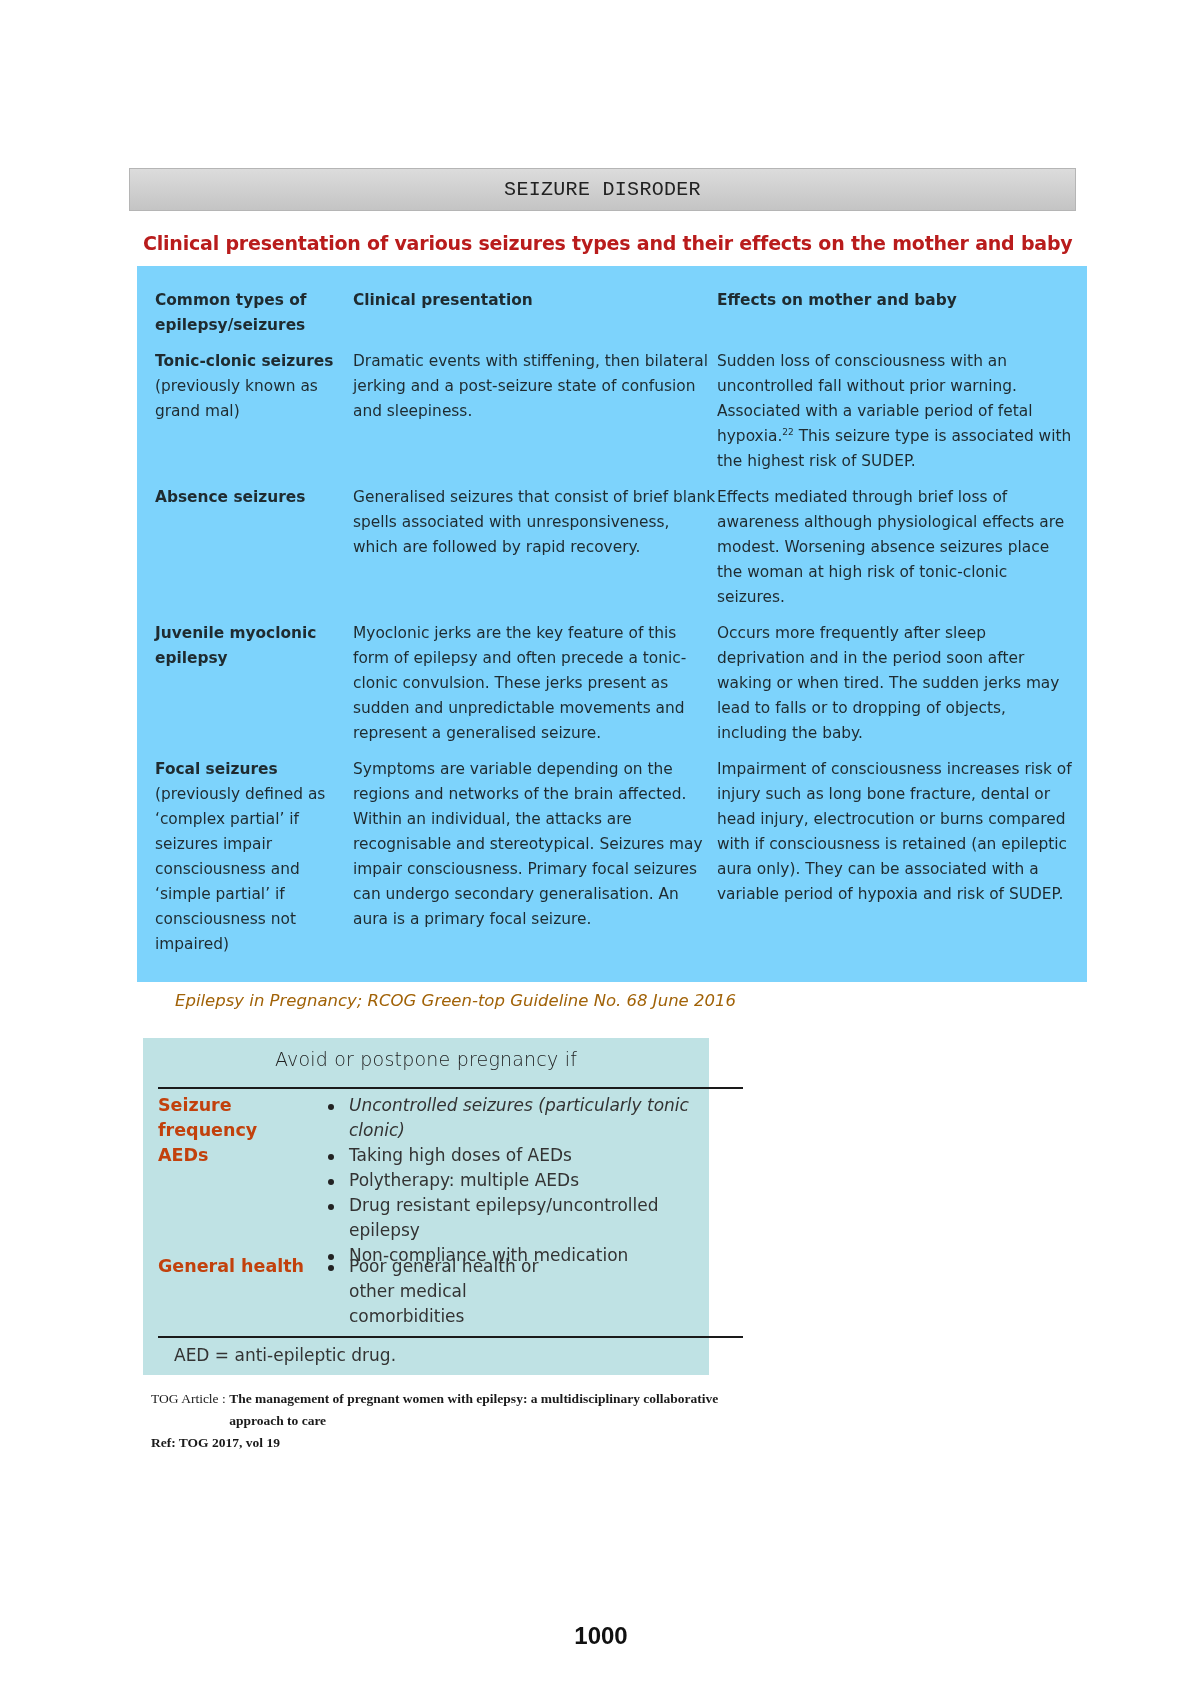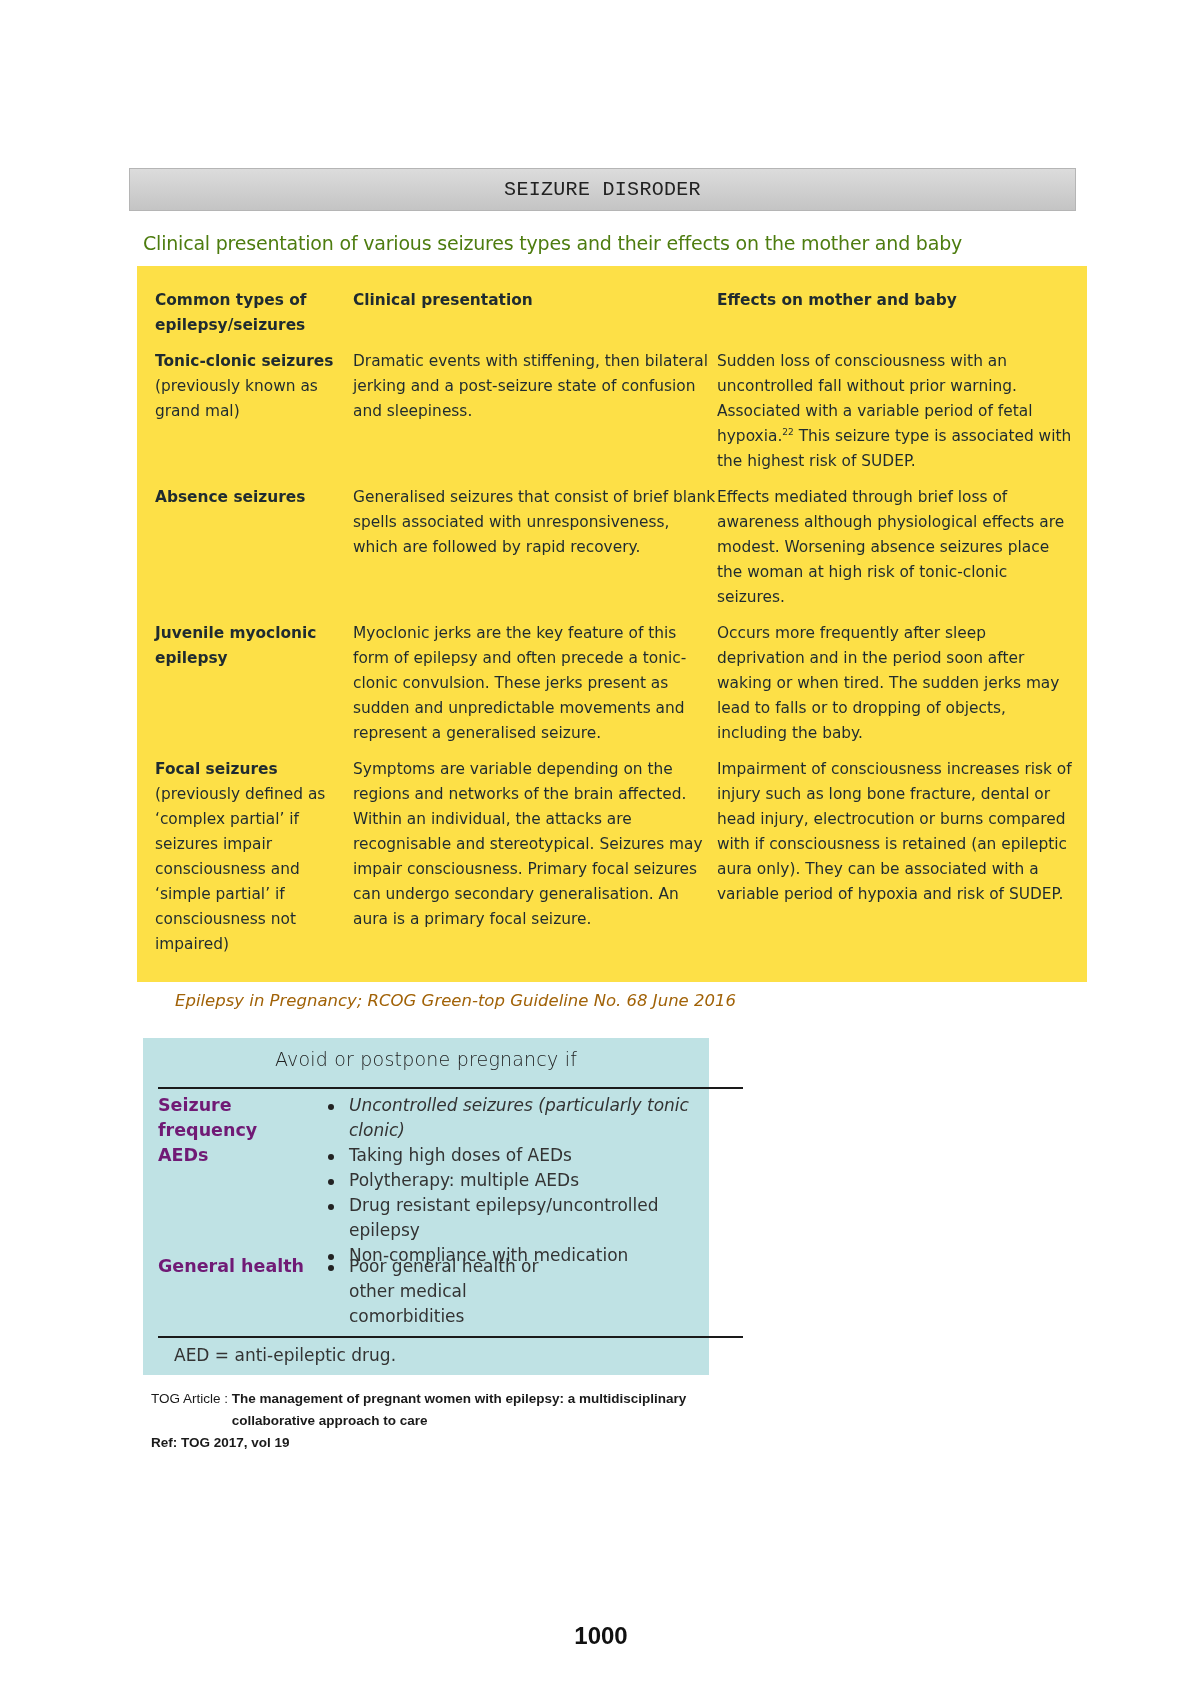--- a/index.html
+++ b/index.html
@@ -9,27 +9,28 @@
       position: absolute; left: 129px; top: 168px; width: 947px; height: 43px;
       background: linear-gradient(#dcdcdc, #c4c4c4);
       border: 1px solid #b5b5b5; box-sizing: border-box;
       display: flex; align-items: center; justify-content: center;
       font-family: Liberation Mono, monospace; font-size: 20px; color: #222;
       letter-spacing: 0.3px;
     }
 
     .subtitle {
       position: absolute; left: 143px; top: 232px;
-      font-family: "DejaVu Sans", sans-serif; font-size: 19px; color: #4d7c0f;
+      font-family: "DejaVu Sans", sans-serif; font-size: 19px; color: #b91c1c;
       letter-spacing: -0.2px;
+      font-weight: bold;
     }
 
     .seizure-table {
       position: absolute; left: 137px; top: 266px; width: 950px; height: 716px;
-      background: #fde047; box-sizing: border-box;
+      background: #7dd3fc; box-sizing: border-box;
       padding: 22px 18px 0 18px;
       font-family: "DejaVu Sans", sans-serif; font-size: 15.4px; line-height: 25px; color: #1f2b30;
     }
     .row { display: flex; margin-bottom: 11px; }
     .c1 { width: 198px; flex: none; }
     .c2 { width: 364px; flex: none; }
     .c3 { width: 360px; flex: none; }
     .head { font-weight: bold; }
     .bold { font-weight: bold; display: block; }
     sup { font-size: 9px; line-height: 0; }
@@ -45,38 +46,38 @@
       font-family: "DejaVu Sans", sans-serif; color: #222;
     }
     .avoid-title {
       position: absolute; left: 0; right: 0; top: 10px; text-align: center;
       font-size: 19px; font-weight: 300; letter-spacing: 0.2px;
     }
     .rule { position: absolute; left: 15px; width: 585px; height: 2px; background: #1a1a1a; }
     .rule.top { top: 49px; }
     .rule.bottom { top: 298px; }
     .avoid-label {
-      position: absolute; left: 15px; font-weight: bold; font-size: 17.5px; line-height: 25px; color: #701a75;
+      position: absolute; left: 15px; font-weight: bold; font-size: 17.5px; line-height: 25px; color: #c2410c;
     }
     .avoid-list {
       position: absolute; left: 183px; margin: 0; padding: 0; list-style: none;
       font-size: 17px; line-height: 25px; color: #333;
     }
     .avoid-list li { position: relative; padding-left: 23px; }
     .avoid-list li::before {
       content: ""; position: absolute; left: 2px; top: 11px; width: 6px; height: 6px;
       border-radius: 50%; background: #222;
     }
     .avoid-foot {
       position: absolute; left: 31px; top: 307px; font-size: 17px; color: #333;
     }
 
     .ref {
       position: absolute; left: 151px; top: 1388px;
-      font-family: Liberation Sans, sans-serif; font-size: 13.5px; line-height: 22px; color: #1a1a1a;
+      font-family: Liberation Serif, serif; font-size: 13.5px; line-height: 22px; color: #1a1a1a;
     }
     .ref b { font-weight: bold; }
 
     .page-num {
       position: absolute; left: 0; right: 0; top: 1622px; text-align: center;
       font-family: "Liberation Sans", sans-serif; font-weight: bold; font-size: 24px; color: #111;
     }
   </style>
 </head>
 <body>

